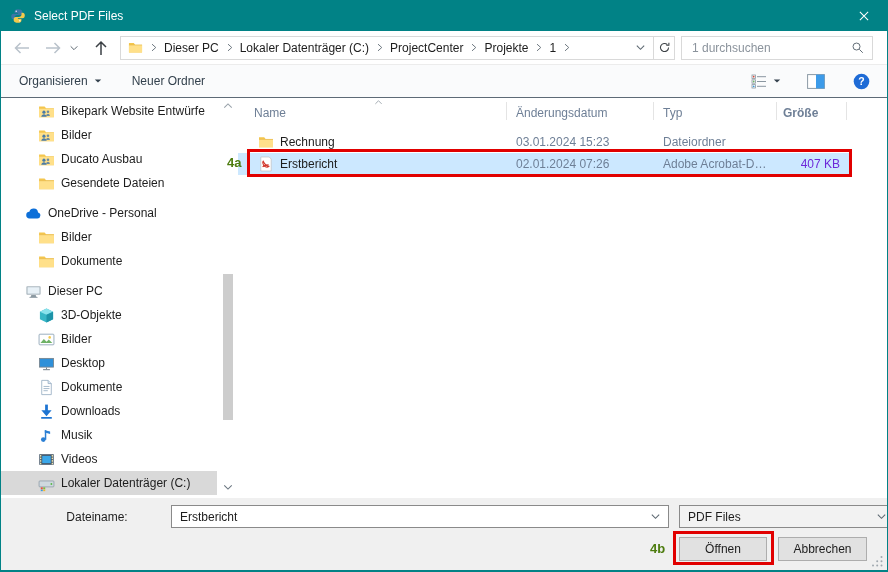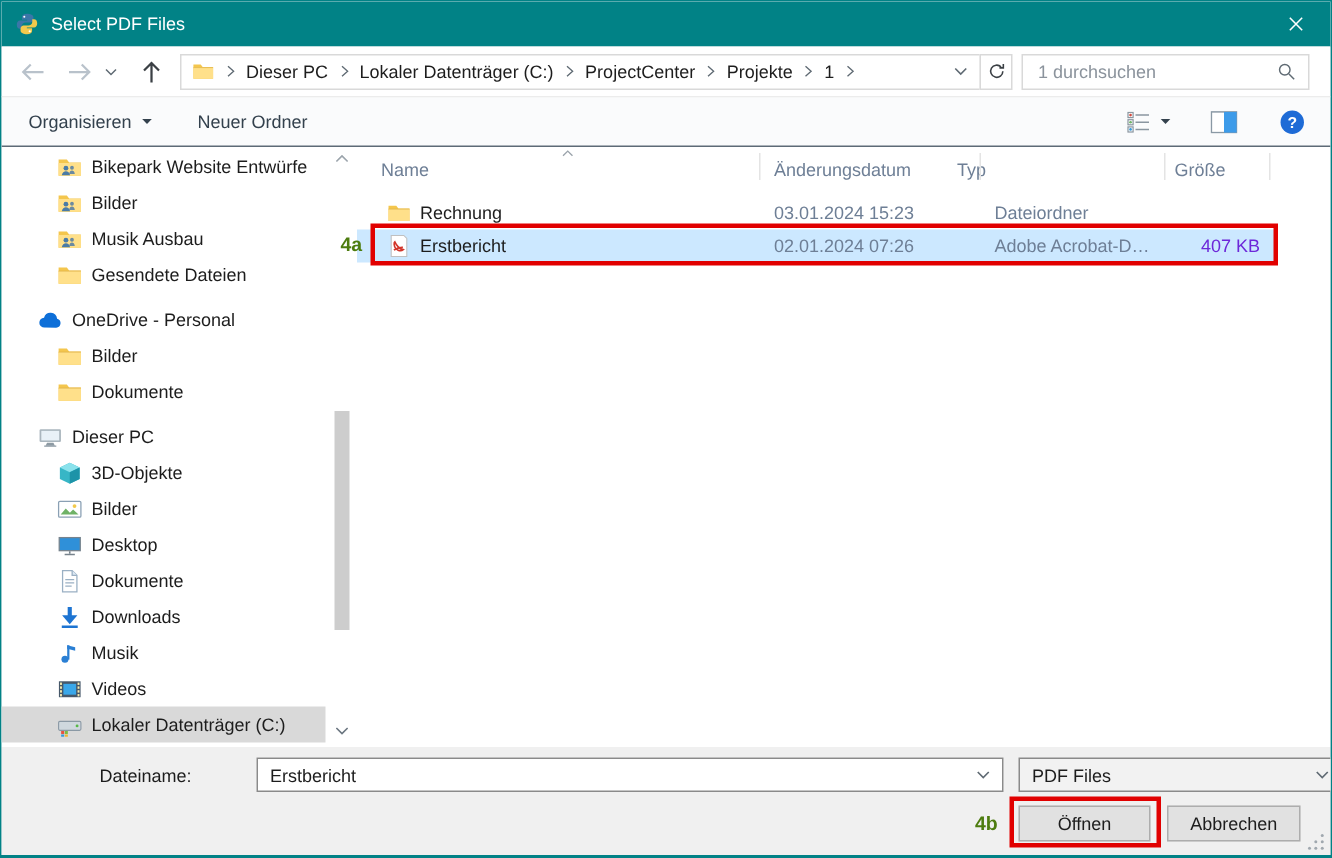--- a/index.html
+++ b/index.html
@@ -69,21 +69,21 @@
   .tree-item .ticon{width:17px;height:17px;margin-right:6px;flex:none;}
   .tree-scroll{position:absolute;right:3px;top:0;width:14px;height:100%;}
   .scroll-up{position:absolute;top:3px;left:2px;width:10px;height:10px;cursor:pointer;}
   .scroll-thumb{position:absolute;top:176px;left:2px;width:10px;height:146px;background:#cdcdcd;cursor:pointer;}
   .scroll-down{position:absolute;top:384px;left:2px;width:10px;height:10px;cursor:pointer;}
 
   
   .filelist{position:absolute;left:237px;top:0;right:0;bottom:0;}
   .flheader{position:relative;height:26px;color:#6e7f96;}
   .flheader .hcell{position:absolute;top:8px;cursor:pointer;}
-  .h-name{left:16px;} .h-date{left:278px;} .h-type{left:400px;} .h-size{left:545px;}
+  .h-name{left:16px;} .h-date{left:278px;} .h-type{left:425px;} .h-size{left:545px;font-weight:bold;}
   .sort-ind{position:absolute;left:136px;top:1px;width:9px;height:7px;}
   .hdiv{position:absolute;top:4px;height:18px;width:1px;background:#e4e4e4;}
   .frows{margin-top:7px;}
   .frow{position:relative;height:22px;width:612px;cursor:pointer;}
   .frow.selected{background:#cce8ff;}
   .frow .ficon{position:absolute;left:20px;top:3px;width:16px;height:16px;}
   .fcell{position:absolute;top:4px;white-space:nowrap;}
   .c-name{left:42px;color:#1d1d1d;}
   .c-date{left:278px;color:#6e7f96;}
   .c-type{left:425px;color:#6e7f96;}
@@ -331,21 +331,21 @@
             <span class="icon ticon">
               <svg viewBox="0 0 16 16">
                 <path d="M1 3.2h5.2l1.4 1.8H15v8.3H1z" fill="#f4c64d"></path>
                 <path d="M1 5.4h14v7.9H1z" fill="#ffe08a"></path>
                 <circle cx="5.6" cy="8.6" r="1.5" fill="#4a7ba6"></circle>
                 <path d="M3 13c.3-1.7 1.4-2.5 2.6-2.5s2.3.8 2.6 2.5z" fill="#4a7ba6"></path>
                 <circle cx="9.4" cy="8.3" r="1.2" fill="#6b8aa0"></circle>
                 <path d="M7.6 12.2c.2-1.4 1-2.1 1.8-2.1s1.6.7 1.8 2.1z" fill="#6b8aa0"></path>
               </svg>
             </span>
-            <span>Musik Ausbau</span>
+            <span>Ducato Ausbau</span>
           </div>
 
           <div class="tree-item gap-after">
             <span class="icon ticon">
               <svg viewBox="0 0 16 16">
                 <path d="M1 3.2h5.2l1.4 1.8H15v8.3H1z" fill="#f4c64d"></path>
                 <path d="M1 5.4h14v7.9H1z" fill="#ffe08a"></path>
                 <path d="M1 5.4h14" stroke="#e0b348" stroke-width=".5"></path>
               </svg>
             </span>

